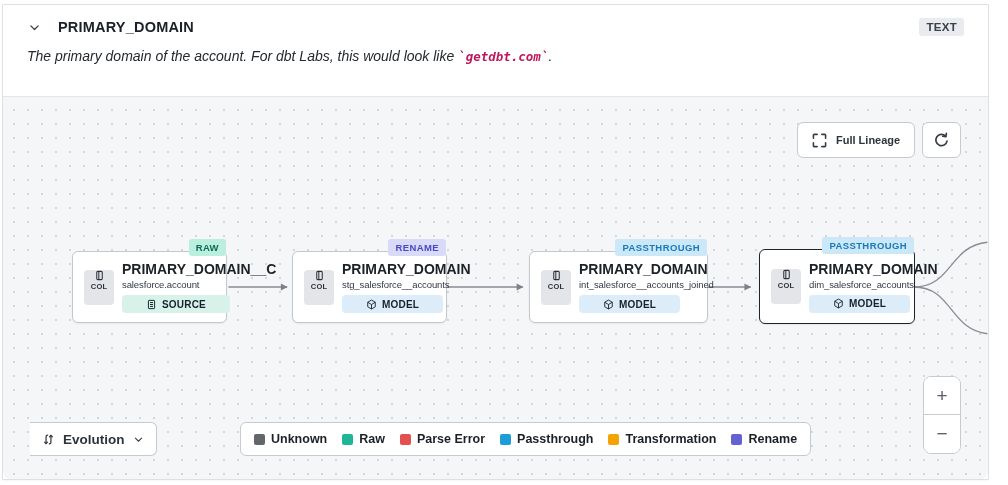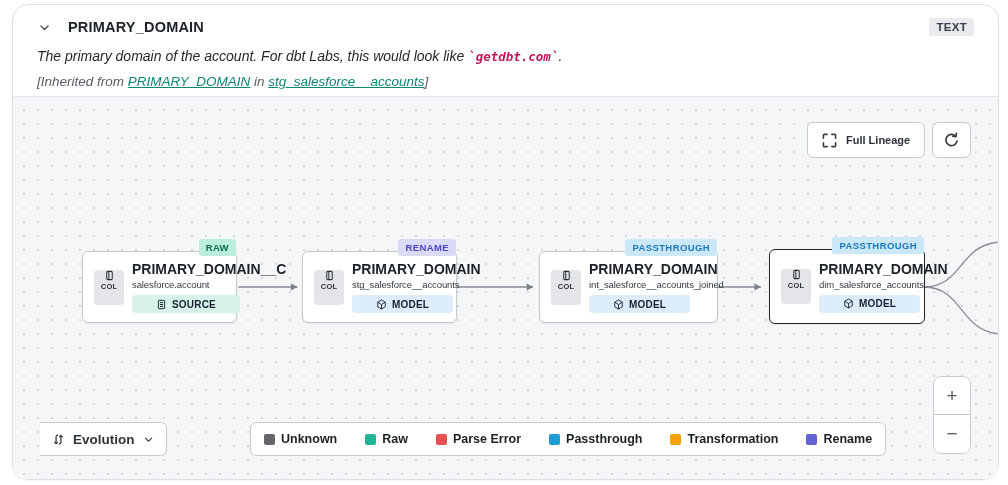--- a/index.html
+++ b/index.html
@@ -1,20 +1,20 @@
 <!DOCTYPE html>
 <html><head>
 <meta charset="utf-8">
 <style>
   * { margin:0; padding:0; box-sizing:border-box; }
   html,body { width:1008px; height:485px; background:#fff; font-family:"Liberation Sans", sans-serif; overflow:hidden; }
 
   .card {
-    position:absolute; left:12px; top:4px; width:987px; height:476px;
-    background:#fff; border:1px solid #dde0e5; border-radius:16px;
+    position:absolute; left:2px; top:4px; width:987px; height:476px;
+    background:#fff; border:1px solid #dde0e5; border-radius:1px;
     box-shadow:0 1px 2px rgba(20,24,31,.04);
   }
 
   
   .hdr { position:absolute; top:0; left:0; right:0; height:91px; padding:10px 24px 0 24px; }
   .hdr-row1 { display:flex; align-items:center; height:22px; margin-top:1px; }
   .hdr-chevron { width:14px; height:14px; margin-right:17px; display:flex; align-items:center; justify-content:center; cursor:pointer; }
   .hdr-title { font-size:14.5px; font-weight:700; color:#1c2127; letter-spacing:.2px; }
   .hdr-spacer { flex:1; }
   .type-badge { background:#e9ebef; color:#3a4048; font-size:11.5px; font-weight:600; padding:3px 7px; border-radius:3px; letter-spacing:.3px; }
@@ -63,21 +63,21 @@
     border-radius:3px; font-size:9.5px; font-weight:700; letter-spacing:.4px;
     display:flex; align-items:center;
   }
 
   
   .lenses-group { position:absolute; left:27px; top:325px; height:34px; display:flex; }
   .lenses-btn { height:34px; display:flex; align-items:center; gap:7px; padding:0 12px; border-radius:6px 0 0 6px; color:#fff; font-size:13px; font-weight:700; cursor:pointer; }
   .lens-select { height:34px; display:flex; align-items:center; gap:8px; padding:0 12px; background:#fff; border:1px solid #c6cad1; border-left:none; border-radius:0 6px 6px 0; font-size:13.5px; font-weight:600; color:#2e343c; cursor:pointer; }
 
   
-  .legend { position:absolute; left:237px; top:325px; height:34px; display:flex; align-items:center; gap:28px; padding:0 13px; background:#fff; border:1px solid #c6cad1; border-radius:6px; }
+  .legend { position:absolute; left:237px; top:325px; height:34px; display:flex; align-items:center; gap:15px; padding:0 13px; background:#fff; border:1px solid #c6cad1; border-radius:6px; }
   .legend-item { display:flex; align-items:center; gap:6px; font-size:12.5px; font-weight:600; color:#1c2127; white-space:nowrap; }
   .swatch { width:11px; height:11px; border-radius:2px; flex:none; }
 
   
   .zoom-ctl { position:absolute; left:920px; top:279px; width:38px; background:#fff; border:1px solid #c6cad1; border-radius:8px; overflow:hidden; }
   .zoom-btn { width:100%; height:38px; display:flex; align-items:center; justify-content:center; font-size:19px; color:#5a616b; cursor:pointer; background:#fff; }
   .zoom-btn:first-child { border-bottom:1px solid #c6cad1; }
 
   svg.ic { display:block; }
 </style>
@@ -91,21 +91,20 @@
       <span class="hdr-chevron">
         <svg class="ic" width="13" height="13" viewBox="0 0 16 16">
             <path d="M3.5 6l4.5 4.5L12.5 6" fill="none" stroke="#41474f" stroke-width="1.7" stroke-linecap="round" stroke-linejoin="round"></path>
           </svg>
       </span>
       <span class="hdr-title">PRIMARY_DOMAIN</span>
       <span class="hdr-spacer"></span>
       <span class="type-badge">TEXT</span>
     </div>
     <div class="hdr-desc"><span>The primary domain of the account. For dbt Labs, this would look like </span><code>`getdbt.com`</code><span>.</span></div>
-    <div class="hdr-inherit"><span>[Inherited from </span><a style="color: rgb(12, 133, 115);">PRIMARY_DOMAIN</a><span> in </span><a style="color: rgb(12, 133, 115);">stg_salesforce__accounts</a><span>]</span></div>
   </div>
 
   <div class="canvas">
 
     <svg class="edges" viewBox="0 0 985 384">
       <defs>
         <marker id="arr" viewBox="0 0 8 8" refX="6.5" refY="4" markerWidth="7" markerHeight="7" orient="auto">
           <path d="M1 1 L7 4 L1 7 z" fill="#7c828b"></path>
         </marker>
       </defs>

